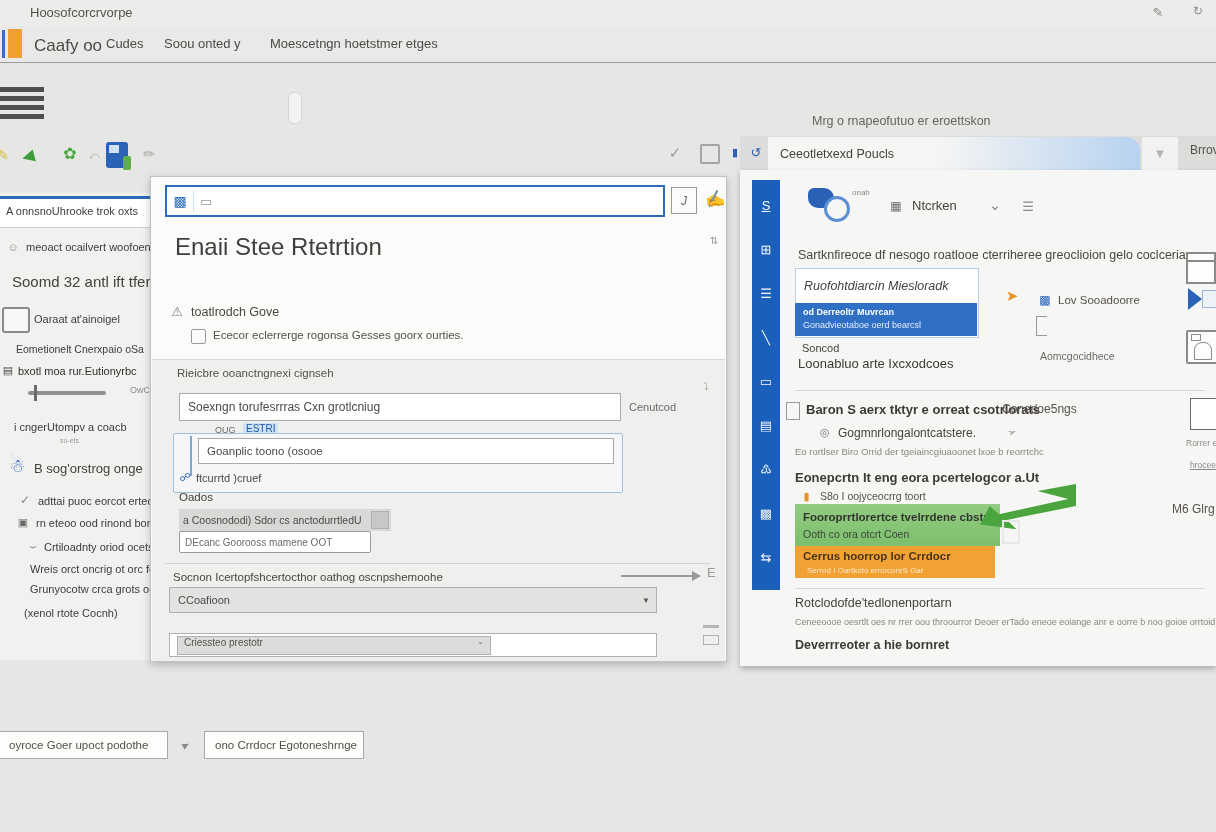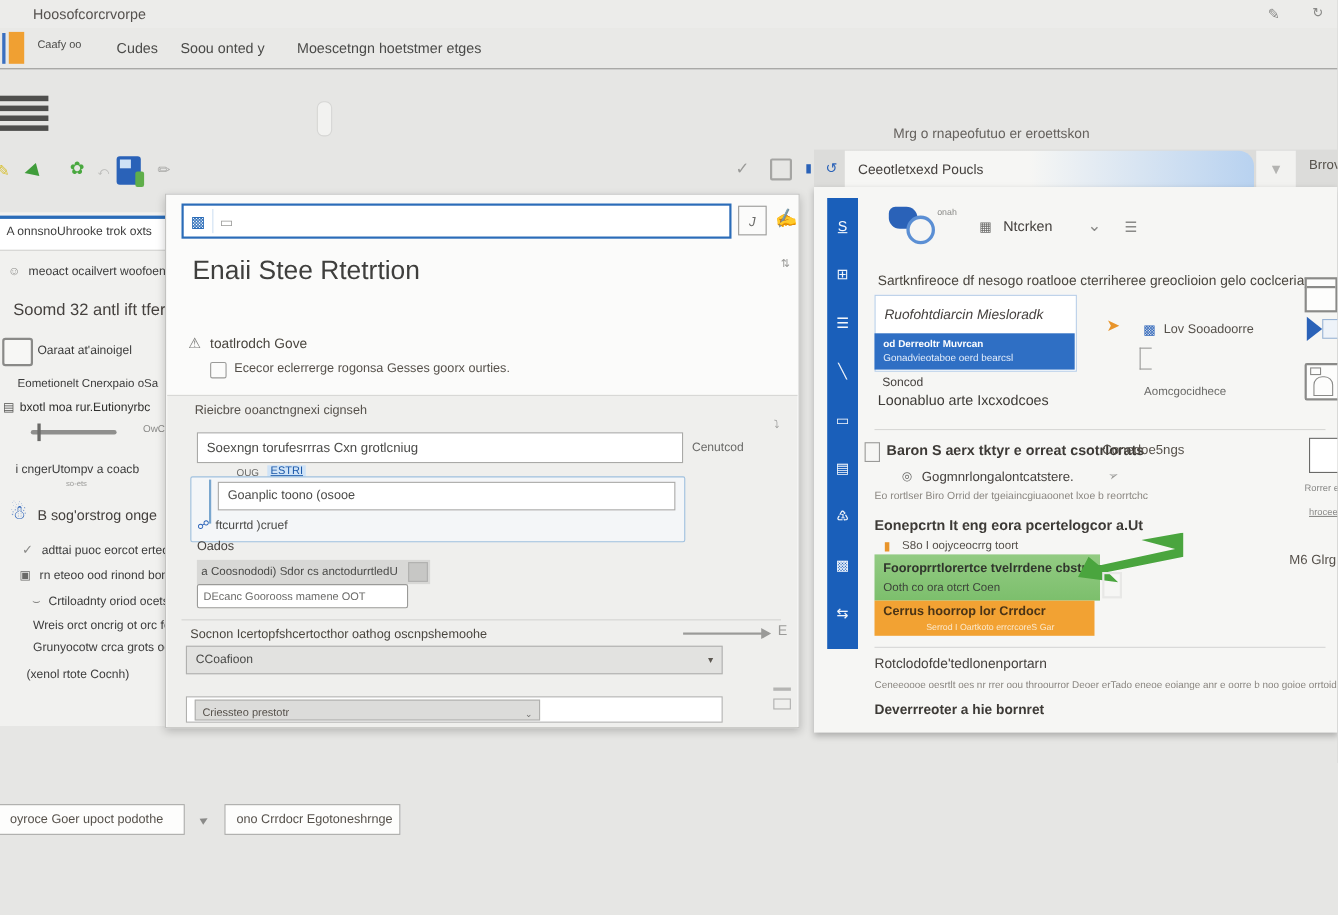--- a/index.html
+++ b/index.html
@@ -19,21 +19,21 @@
 <div id="page">
 
   <div class="abs" style="left:0;top:0;width:1216px;height:26px;background:#ececea;"></div>
   <div class="txt" style="left:30px;top:5px;font-size:13px;color:#55514e;">Hoosofcorcrvorpe</div>
   <div class="icon" style="left:1148px;top:2px;width:20px;height:20px;font-size:13px;color:#8a8a88;">✎</div>
   <div class="icon" style="left:1188px;top:1px;width:20px;height:20px;font-size:12px;color:#8a8a88;">↻</div>
 
   <div class="abs" style="left:0;top:26px;width:1216px;height:36px;background:#e9e9e7;"></div>
   <div class="abs" style="left:2px;top:30px;width:3px;height:28px;background:#3a6fc0;"></div>
   <div class="abs" style="left:8px;top:29px;width:14px;height:29px;background:#f0a032;"></div>
-  <div class="txt" style="left:34px;top:36px;font-size:10px;color:#4a4a48;">Caafy oo</div>
+  <div class="txt" style="left:34px;top:36px;font-size:17px;color:#4a4a48;">Caafy oo</div>
   <div class="txt" style="left:106px;top:36px;font-size:13px;color:#4a4a48;">Cudes</div>
   <div class="txt" style="left:164px;top:36px;font-size:13px;color:#4a4a48;">Soou onted y</div>
   <div class="txt" style="left:270px;top:36px;font-size:13px;color:#4a4a48;">Moescetngn hoetstmer etges</div>
   <div class="hline" style="left:0;top:62px;width:1216px;background:#9a9a98;"></div>
 
   <div class="abs" style="left:0;top:84px;width:44px;height:44px;">
     <div style="background:#4f4f4d;height:5px;margin:3px 0;width:44px;"></div>
     <div style="background:#4f4f4d;height:5px;margin:4px 0;width:44px;"></div>
     <div style="background:#4f4f4d;height:5px;margin:4px 0;width:44px;"></div>
     <div style="background:#4f4f4d;height:5px;margin:4px 0;width:44px;"></div>
@@ -136,21 +136,21 @@
     <div class="hline" style="left:14px;top:386px;width:545px;background:#d4d4d2;"></div>
     <div class="txt" style="left:22px;top:394px;font-size:11.5px;color:#4a463f;">Socnon Icertopfshcertocthor oathog oscnpshemoohe</div>
 
     <div class="abs" style="left:18px;top:410px;width:486px;height:24px;background:#e2e2e0;border:1px solid #b0b0ae;display:flex;align-items:center;">
       <span style="font-size:11px;color:#4a4a48;padding-left:8px;">CCoafioon</span>
       <span class="bluestrip-icon" style="margin-left:auto;color:#55504a;font-size:8px;height:auto;padding-right:6px;">▼</span>
     </div>
     <div class="abs" style="left:18px;top:456px;width:486px;height:22px;background:#ffffff;border:1px solid #b0b0ae;display:flex;align-items:center;">
       <span style="font-size:11px;color:#45413e;padding-left:8px;">Rend toomeg Royr</span>
     </div>
-    <div class="abs" style="left:26px;top:459px;width:312px;height:17px;background:#dcdcda;border:1px solid #b0b0ae;display:flex;align-items:flex-end;">
+    <div class="abs" style="left:26px;top:459px;width:312px;height:17px;background:#dcdcda;border:1px solid #b0b0ae;display:flex;align-items:flex-start;">
       <span style="font-size:10px;color:#55504a;padding-left:6px;">Criessteo prestotr</span>
       <span class="bluestrip-icon" style="margin-left:auto;color:#6a6a68;font-size:8px;height:auto;padding-right:6px;">⌄</span>
     </div>
 
     <div class="abs" style="left:470px;top:398px;width:78px;height:2px;background:#9a9a98;">
       <div style="position:absolute;right:-2px;top:-4px;width:0;height:0;border-left:9px solid #9a9a98;border-top:5px solid transparent;border-bottom:5px solid transparent;"></div>
     </div>
     <div class="txt" style="left:556px;top:388px;font-size:13px;color:#9a9a98;">E</div>
     <div class="abs" style="left:552px;top:448px;width:16px;height:3px;background:#b5b5b3;"></div>
     <div class="abs" style="left:552px;top:458px;width:14px;height:8px;border:1px solid #b0b0ae;"></div>
@@ -241,21 +241,21 @@
     <div class="txt" style="left:8px;top:7px;font-size:11.5px;color:#30352c;font-weight:bold;">Fooroprrtlorertce tvelrrdene cbstrng</div>
     <div class="txt" style="left:8px;top:24px;font-size:10.5px;color:#3d443a;">Ooth co ora otcrt Coen</div>
   </div>
   <div class="abs" style="left:980px;top:484px;width:96px;height:58px;">
     <div style="position:absolute;left:0;top:0;width:96px;height:58px;background:#4aa53e;clip-path:polygon(100% 0,100% 38%,28% 62%,38% 78%,0 70%,10% 38%,20% 52%,92% 26%,60% 12%);"></div>
   </div>
   <div class="abs" style="left:1002px;top:520px;width:14px;height:20px;border:2px solid #e8e8e6;background:transparent;"></div>
 
   <div class="abs" style="left:795px;top:546px;width:200px;height:32px;background:#f2a233;">
     <div class="txt" style="left:8px;top:4px;font-size:11.5px;color:#4a3416;font-weight:bold;">Cerrus hoorrop lor Crrdocr</div>
-    <div class="txt" style="left:12px;top:20px;font-size:8px;color:#fbe9cd;margin-left:35px;">Serrod I Oartkoto errcrcoreS Gar</div>
+    <div class="txt" style="left:12px;top:20px;font-size:8px;color:#fbe9cd;">Serrod I Oartkoto errcrcoreS Gar</div>
   </div>
   <div class="txt" style="left:1172px;top:502px;font-size:12px;color:#55504a;">M6 Glrg</div>
 
   <div class="hline" style="left:795px;top:588px;width:410px;background:#d8d8d6;"></div>
 
   <div class="txt" style="left:795px;top:596px;font-size:12.5px;color:#45413e;">Rotclodofde'tedlonenportarn</div>
   <div class="txt" style="left:795px;top:617px;font-size:9px;color:#8a8680;width:415px;">Ceneeoooe oesrtlt oes nr rrer oou throourror Deoer erTado eneoe eoiange anr e oorre b noo goioe orrtoid oo fuerrtr er oot</div>
   <div class="txt" style="left:795px;top:638px;font-size:12.5px;color:#3d3a36;font-weight:bold;">Deverrreoter a hie bornret</div>
 
   <div class="abs" style="left:-4px;top:731px;width:170px;height:26px;background:#fdfdfc;border:1px solid #a9a9a7;display:flex;align-items:center;">

